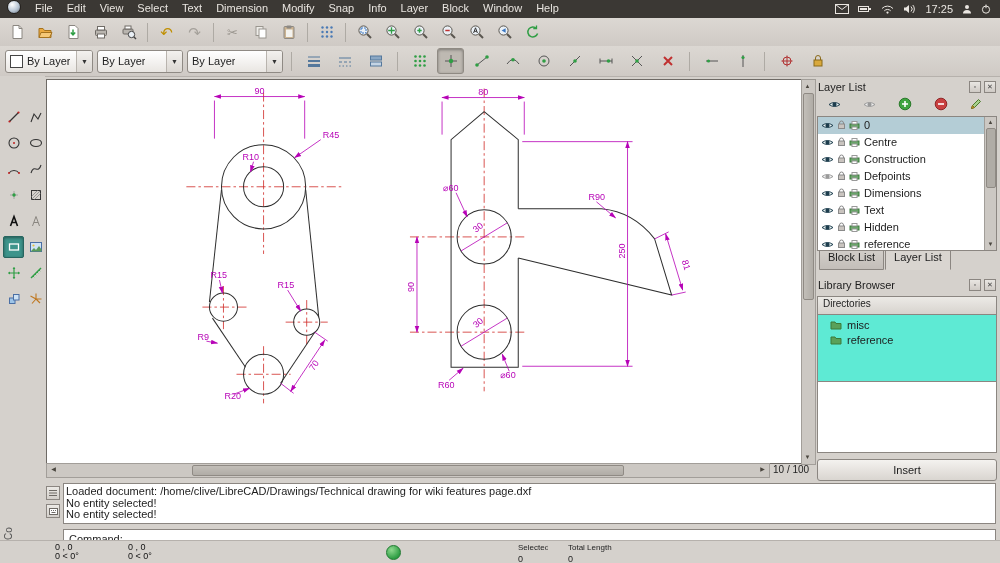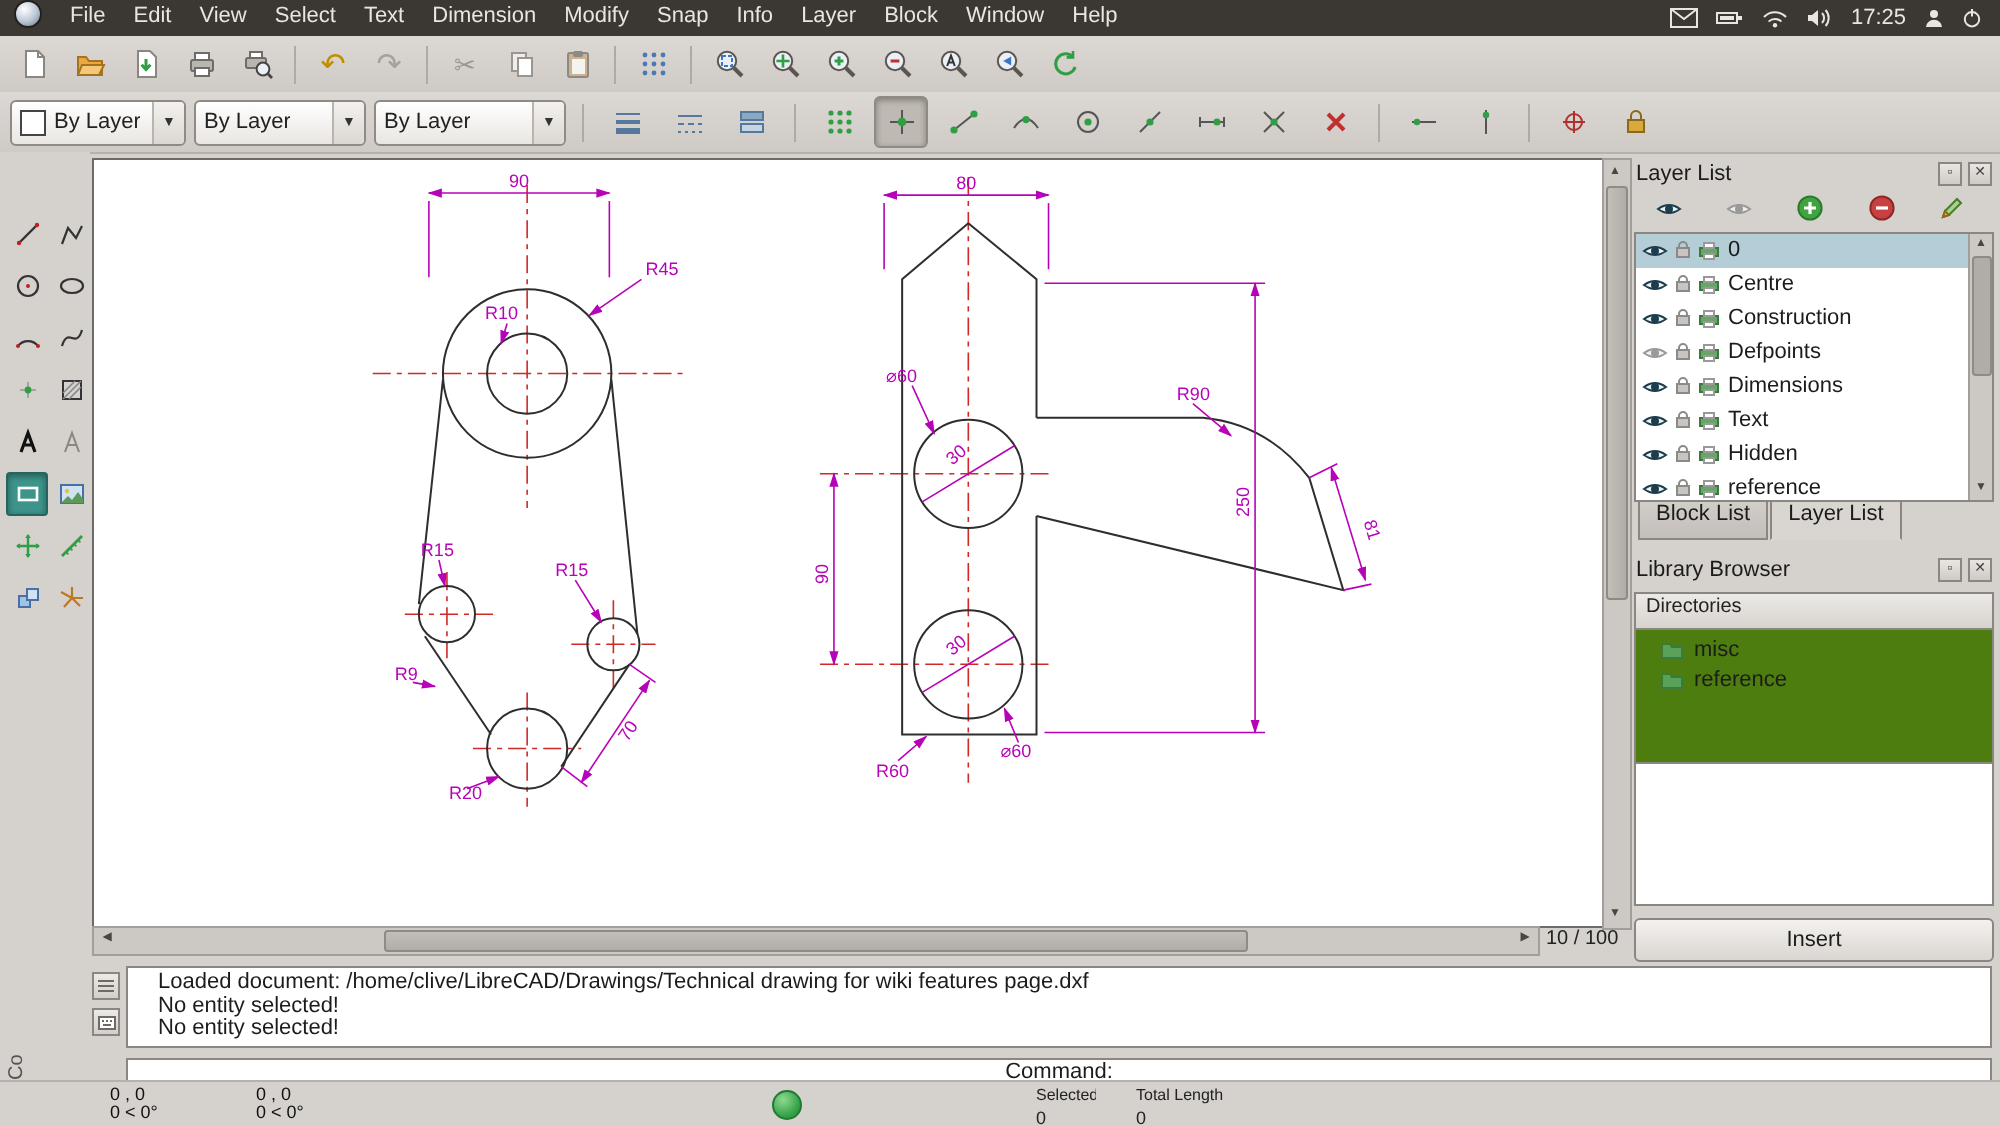--- a/index.html
+++ b/index.html
@@ -61,31 +61,31 @@
   .lrow{height:17px;display:flex;align-items:center;gap:3px;padding:0 3px;}
   .lrow.sel{background:#b4cdd6;}
   .lname{font-size:11px;padding-left:1px;}
   .lscroll{position:absolute;right:0;top:0;width:11px;height:100%;background:#ccc8c3;border-left:1px solid #a29e99;}
   .lthumb{position:absolute;left:1px;top:11px;width:8px;height:58px;background:#b0aca6;border:1px solid #8f8a84;border-radius:2px;}
   .tabs{height:19px;display:flex;align-items:flex-end;padding-left:2px;gap:1px;}
   .tab{height:18px;padding:2px 8px 0;border:1px solid #8b8681;border-radius:3px 3px 0 0;background:linear-gradient(#d3cfca,#c3beb9);font-size:11px;}
   .tab.active{background:#d9d5d0;border-bottom-color:#d9d5d0;}
   .spacer8{height:8px;}.spacer4{height:4px;}
   .dirheader{height:15px;background:linear-gradient(#eceae6,#d7d3ce);border:1px solid #8b8681;font-size:10px;padding:1px 5px;color:#222;}
-  .tree{height:66px;background:#4d7c0f;border:1px solid #8b8681;border-top:none;padding-top:3px;}
+  .tree{height:66px;background:#5eead4;border:1px solid #8b8681;border-top:none;padding-top:3px;}
   .titem{height:15px;display:flex;align-items:center;gap:5px;padding-left:12px;font-size:11px;}
   .preview{height:72px;background:#fff;border:1px solid #8b8681;border-top:none;}
   .insertbtn{margin-top:6px;height:21px;border:1px solid #8b8681;border-radius:3px;background:linear-gradient(#f4f2ef,#d9d5d0);display:flex;align-items:center;justify-content:center;font-size:11px;}
 
   
   .console{position:absolute;left:45px;top:483px;width:951px;}
   .cicons{position:absolute;left:1px;top:3px;display:flex;flex-direction:column;gap:4px;}
   .cibtn{width:12px;height:12px;border:1px solid #8b8681;background:linear-gradient(#eceae6,#d3cfca);display:flex;align-items:center;justify-content:center;}
-  .history{margin-left:18px;height:35px;background:#fff;border:1px solid #8b8681;padding:2px 15px;overflow:hidden;font-size:11px;line-height:11.5px;white-space:nowrap;}
-  .cmdrow{margin-left:18px;margin-top:5px;height:17px;background:#fff;border:1px solid #8b8681;display:flex;align-items:center;padding:0 5px;font-size:11px;flex-direction:column;}
+  .history{margin-left:18px;height:35px;background:#fff;border:1px solid #8b8681;padding:2px 2px;overflow:hidden;font-size:11px;line-height:11.5px;white-space:nowrap;}
+  .cmdrow{margin-left:18px;margin-top:5px;height:17px;background:#fff;border:1px solid #8b8681;display:flex;align-items:center;padding:0 5px;font-size:11px;}
   .cmdfill{flex:1;height:100%;}
   .vlabel{position:absolute;left:3px;top:540px;transform:rotate(-90deg);transform-origin:0 0;font-size:10px;color:#555;}
 
   
   .statusbar{position:absolute;left:0;bottom:0;width:100%;height:22px;background:#d5d1cc;border-top:1px solid #b6b1ac;}
   .coords{position:absolute;top:2px;font-size:9px;line-height:9px;color:#111;}
   .c1{left:55px}.c2{left:128px}
   .sbicon{position:absolute;left:386px;top:4px;width:13px;height:13px;border-radius:50%;background:radial-gradient(circle at 35% 30%,#8fd98f,#2f9e44 70%);border:1px solid #1e7a30;}
   .selblock{position:absolute;left:518px;top:2px;display:flex;gap:20px;font-size:8px;color:#222;}
   .selcol{display:flex;flex-direction:column;}

